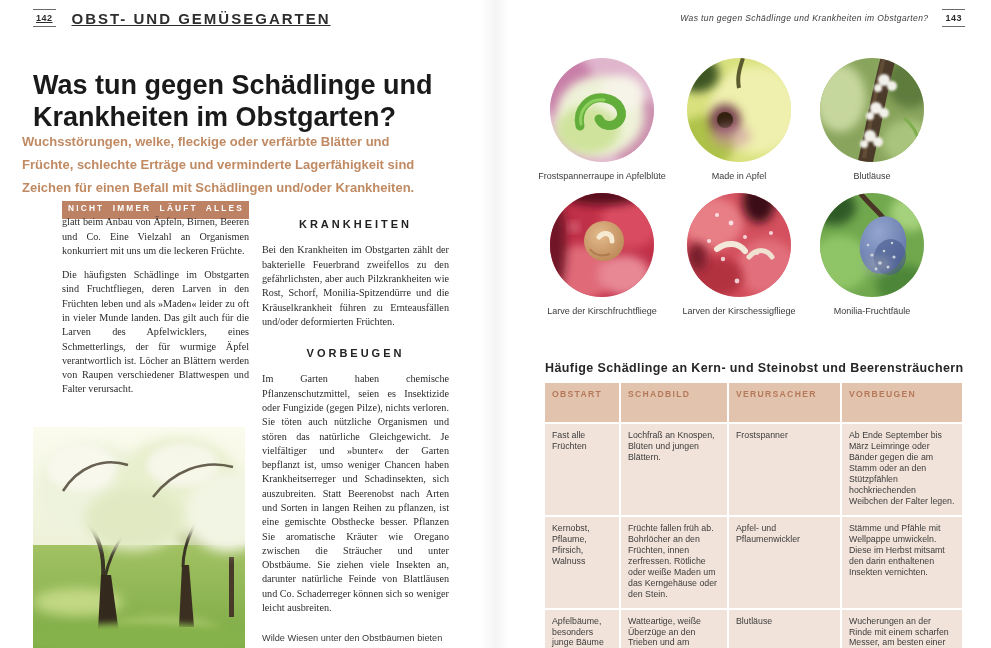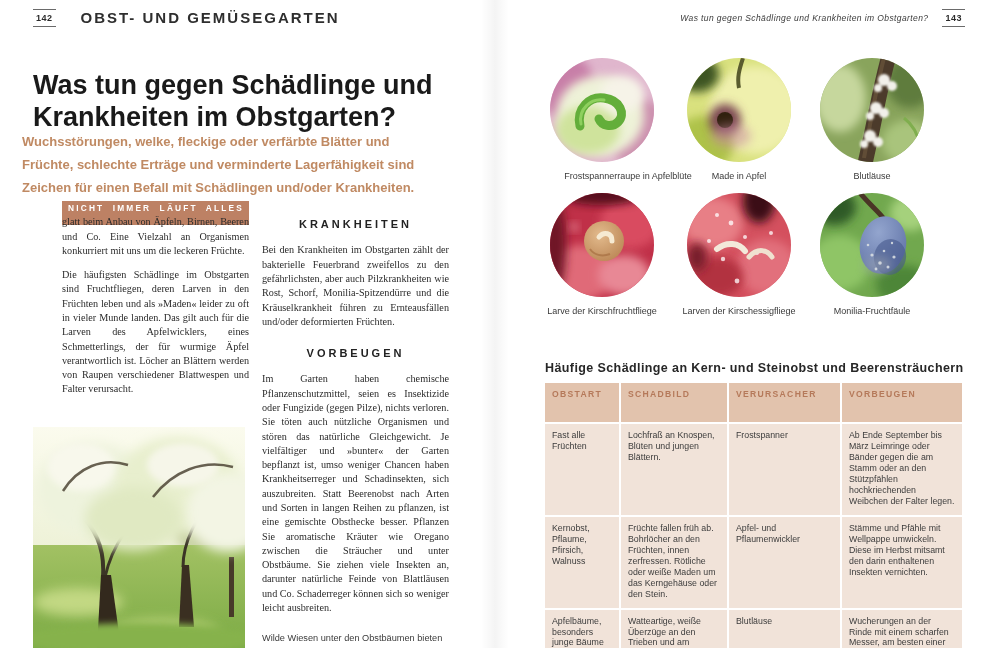--- a/index.html
+++ b/index.html
@@ -3,35 +3,35 @@
 <meta charset="utf-8">
 <style>
   html,body{margin:0;padding:0;background:#fff;}
   .spread{position:relative;width:991px;height:648px;background:#ffffff;overflow:hidden;
           font-family:"Liberation Sans",sans-serif;color:#2b2b2b;}
   .gutter{position:absolute;left:481px;top:0;width:28px;height:100%;
           background:linear-gradient(90deg,rgba(0,0,0,0) 0%,rgba(0,0,0,0.045) 50%,rgba(0,0,0,0) 100%);}
   
   .pagenum{display:inline-block;font-size:9px;font-weight:bold;letter-spacing:.5px;color:#2b2b2b;
            border-top:1px solid #6a6a6a;border-bottom:1px solid #6a6a6a;padding:3px 3px;}
-  .hdr-left{position:absolute;left:33px;top:9px;display:flex;gap:25px;}
+  .hdr-left{position:absolute;left:33px;top:9px;display:flex;align-items:center;gap:16px;text-decoration:underline;}
   .runhead-left{font-size:15px;font-weight:bold;letter-spacing:2px;color:#2e2e2e;}
   .hdr-right{position:absolute;right:26px;top:9px;display:flex;align-items:center;gap:14px;}
   .runhead-right{font-size:8.5px;font-style:italic;letter-spacing:.4px;color:#3a3a3a;}
   
   .title{position:absolute;left:33px;top:52px;width:430px;font-size:27px;line-height:1.18;
          font-weight:bold;color:#1a1a1a;}
   .intro{position:absolute;left:22px;top:118px;width:398px;font-size:13px;line-height:1.75;color:#c08a63;font-weight:bold;}
   .col{position:absolute;width:187px;font-family:"Liberation Serif",serif;font-size:10.2px;
        line-height:1.4;text-align:justify;color:#2b2b2b;}
   .col1{left:62px;top:201px;}
   .col2{left:262px;top:201px;}
   .col p{margin:0 0 10px 0;}
   .leadin{background:#bd8164;color:#ffffff;font-family:"Liberation Sans",sans-serif;
-          font-size:8.3px;font-weight:bold;letter-spacing:2.2px;padding:2px 5px 12px 6px;}
+          font-size:8.3px;font-weight:bold;letter-spacing:2.2px;padding:2px 5px 6px 6px;}
   .colhead{font-family:"Liberation Sans",sans-serif;font-size:11px;font-weight:bold;
            letter-spacing:3px;text-align:center;color:#222;margin:17px 0 11px 0;}
   .colhead.first{margin-top:16px;}
   .photo-caption-left{margin-top:17px;font-family:"Liberation Sans",sans-serif;font-size:9.2px;
            line-height:1.5;color:#3a3a3a;text-align:left;}
   .tree-photo{position:absolute;left:33px;top:427px;width:212px;height:221px;overflow:hidden;}
   
   .circle{position:absolute;width:104px;height:104px;border-radius:50%;overflow:hidden;}
   .circle svg{display:block;width:104px;height:104px;}
   .circ-cap{position:absolute;width:150px;text-align:center;font-size:9px;color:#3a3a3a;}
@@ -263,21 +263,21 @@
           <circle cx="68" cy="74" r="1.5"></circle>
         <circle cx="74" cy="64" r="1.6"></circle>
           <circle cx="56" cy="76" r="1.4"></circle>
           <circle cx="64" cy="58" r="1.3"></circle>
         <circle cx="48" cy="52" r="1.3"></circle>
           <circle cx="72" cy="50" r="1.2"></circle>
       </g>
     </svg>
   </div>
 
-  <div class="circ-cap" style="left:553px;top:171px;">Frostspannerraupe in Apfelblüte</div>
+  <div class="circ-cap" style="left:527px;top:171px;">Frostspannerraupe in Apfelblüte</div>
   <div class="circ-cap" style="left:664px;top:171px;">Made in Apfel</div>
   <div class="circ-cap" style="left:797px;top:171px;">Blutläuse</div>
   <div class="circ-cap" style="left:527px;top:306px;">Larve der Kirschfruchtfliege</div>
   <div class="circ-cap" style="left:664px;top:306px;">Larven der Kirschessigfliege</div>
   <div class="circ-cap" style="left:797px;top:306px;">Monilia-Fruchtfäule</div>
 
   <div class="tbl-title">Häufige Schädlinge an Kern- und Steinobst und Beerensträuchern</div>
   <div class="table">
     <div class="th">OBSTART</div>
     <div class="th">SCHADBILD</div>

